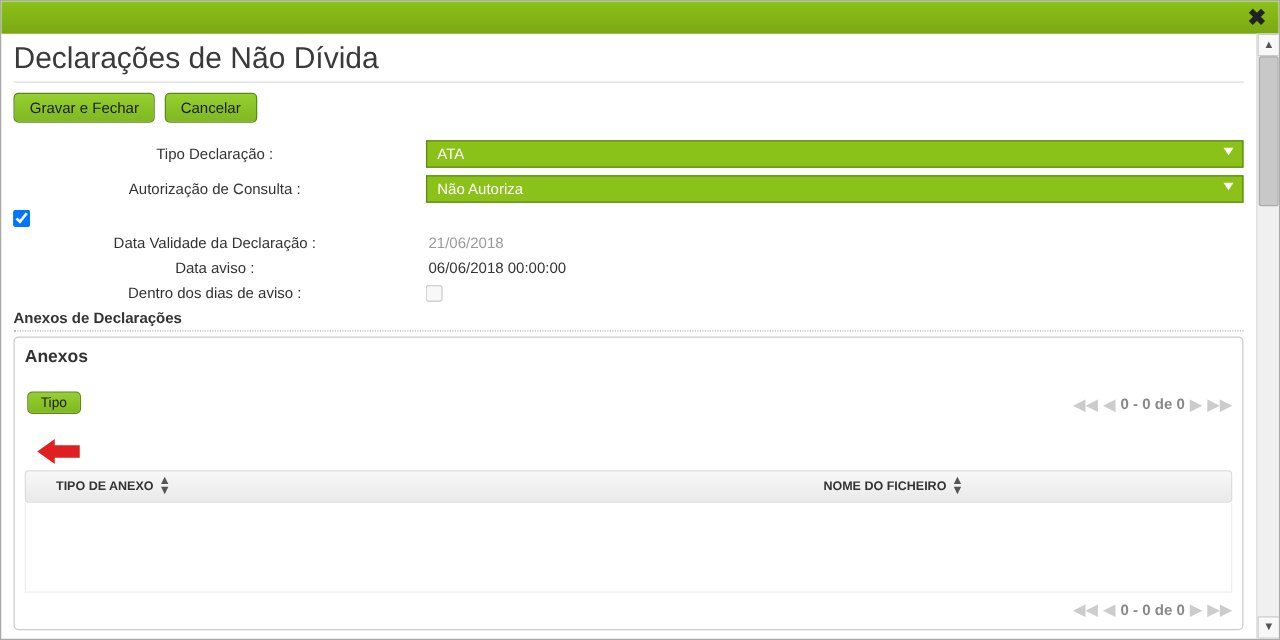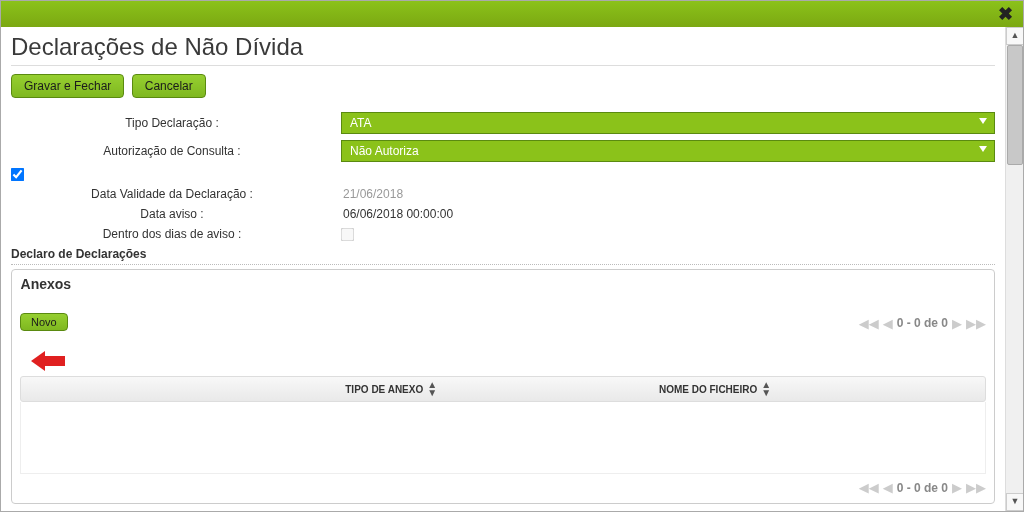--- a/index.html
+++ b/index.html
@@ -203,21 +203,21 @@
   .grid-head {
     background: linear-gradient(to bottom, #f8f8f8, #e9e9e9);
     border: 1px solid #ddd;
     border-radius: 3px;
     display: flex;
     margin-top: 6px;
     font-size: 10px;
     font-weight: bold;
     color: #333;
   }
-  .grid-head .col { padding: 4px 8px; display:flex; align-items:center; gap:4px;justify-content:flex-end;}
+  .grid-head .col { padding: 4px 8px; display:flex; align-items:center; gap:4px;}
   .grid-head .col1 { width: 44%; padding-left: 24px;}
   .grid-head .col2 { flex:1; justify-content:center; }
   .sort { font-size:10px; color:#555; line-height:8px; }
   .grid-body {
     height: 72px;
     border: 1px solid #eee;
     border-top: none;
   }
   .grid-footer {
     display:flex; justify-content:flex-end; margin-top:6px;
@@ -284,27 +284,27 @@
       </div>
 
       <div class="form-row">
         <div class="form-label">Dentro dos dias de aviso :</div>
         <div class="form-value">
           <input type="checkbox" disabled="" style="">
         </div>
       </div>
     </div>
 
-    <div class="section-title">Declaro de Declarações</div>
+    <div class="section-title">Anexos de Declarações</div>
 
     <div class="anexos-box">
       <div class="anexos-head">
         <div class="anexos-left">
           <span class="anexos-title">Anexos</span>
-          <span class="btn small">Novo</span>
+          <span class="btn small">Tipo</span>
           <span class="arrow-red"></span>
         </div>
         <div class="pager">
           <span class="nav">◀◀</span>
           <span class="nav">◀</span>
           <span class="txt">0 - 0 de 0</span>
           <span class="nav">▶</span>
           <span class="nav">▶▶</span>
         </div>
       </div>

